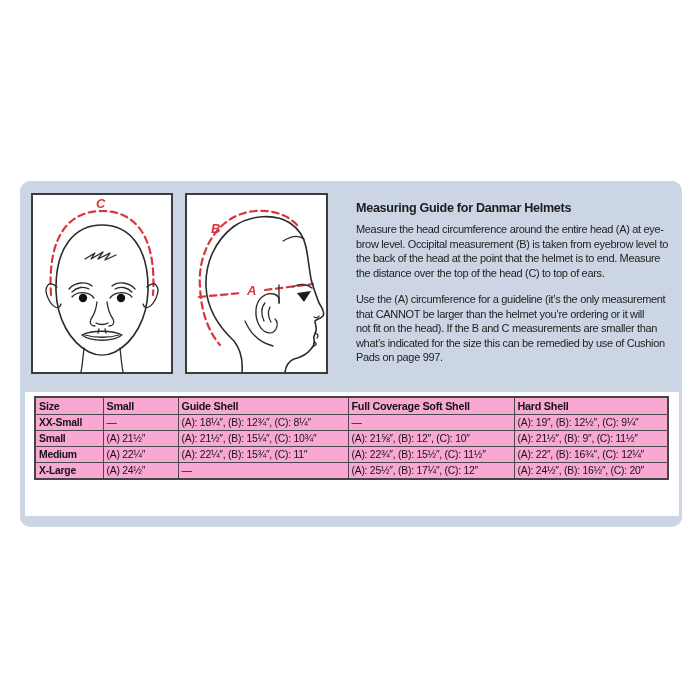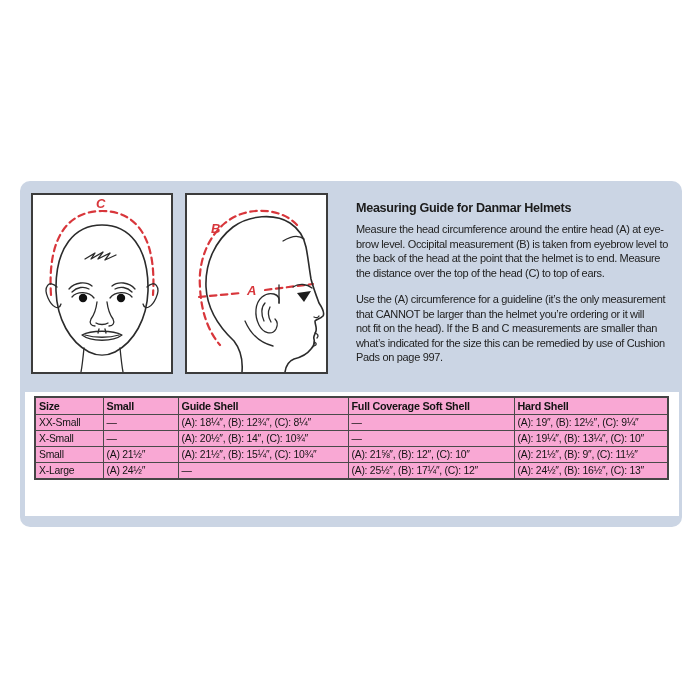--- a/index.html
+++ b/index.html
@@ -36,21 +36,21 @@
     position:absolute; left:34px; top:396px; width:633px;
     border-collapse:collapse; table-layout:fixed;
     font-size:10.4px; letter-spacing:-0.25px; color:#141414;
     border:2px solid #454545; background:#f9a8d4;
   }
   table.sizing th, table.sizing td {
     border:1px solid #4a4a4a; padding:0 3px; height:15px;
     text-align:left; white-space:nowrap; overflow:hidden; vertical-align:middle;
   }
   table.sizing th { font-weight:bold; font-size:10.8px; height:16px; }
-  td.size-col { font-weight:normal; }
+  td.size-col { font-weight:bold; }
 </style>
 </head>
 <body>
 
 <div class="panel"></div>
 
 <div class="diagram-box box-front">
   <svg viewBox="0 0 138 177">
     <path class="measure-dash" d="M 18,100 C 14,38 38,16 69,16 C 100,16 124,38 120,100"></path>
     <path class="head-line" d="M 23,96 C 22,52 42,30 69,30 C 96,30 116,52 115,96 C 114,124 101,147 82,157 C 74,161 64,161 56,157 C 37,147 24,124 23,96 Z"></path>
@@ -131,34 +131,34 @@
   </thead>
   <tbody>
     <tr>
       <td class="size-col">XX-Small</td>
       <td>—</td>
       <td>(A): 18¼″, (B): 12¾″, (C): 8¼″</td>
       <td>—</td>
       <td>(A): 19″, (B): 12½″, (C): 9¼″</td>
     </tr>
     <tr>
-      <td class="size-col">X-Small</td>
-      <td>—</td>
-      <td>(A): 20½″, (B): 14″, (C): 10¾″</td>
-      <td>—</td>
-      <td>(A): 19¼″, (B): 13¼″, (C): 10″</td>
-    </tr>
-    <tr>
       <td class="size-col">Small</td>
       <td>(A) 21½″</td>
       <td>(A): 21½″, (B): 15¼″, (C): 10¾″</td>
       <td>(A): 21⅝″, (B): 12″, (C): 10″</td>
       <td>(A): 21½″, (B): 9″, (C): 11½″</td>
     </tr>
     <tr>
+      <td class="size-col">Medium</td>
+      <td>(A) 22¼″</td>
+      <td>(A): 22¼″, (B): 15¾″, (C): 11″</td>
+      <td>(A): 22¾″, (B): 15½″, (C): 11½″</td>
+      <td>(A): 22″, (B): 16¾″, (C): 12¼″</td>
+    </tr>
+    <tr>
       <td class="size-col">X-Large</td>
       <td>(A) 24½″</td>
       <td>—</td>
       <td>(A): 25½″, (B): 17¼″, (C): 12″</td>
-      <td>(A): 24½″, (B): 16½″, (C): 13″</td>
+      <td>(A): 24½″, (B): 16½″, (C): 20″</td>
     </tr>
   </tbody>
 </table>
 
 </body></html>

